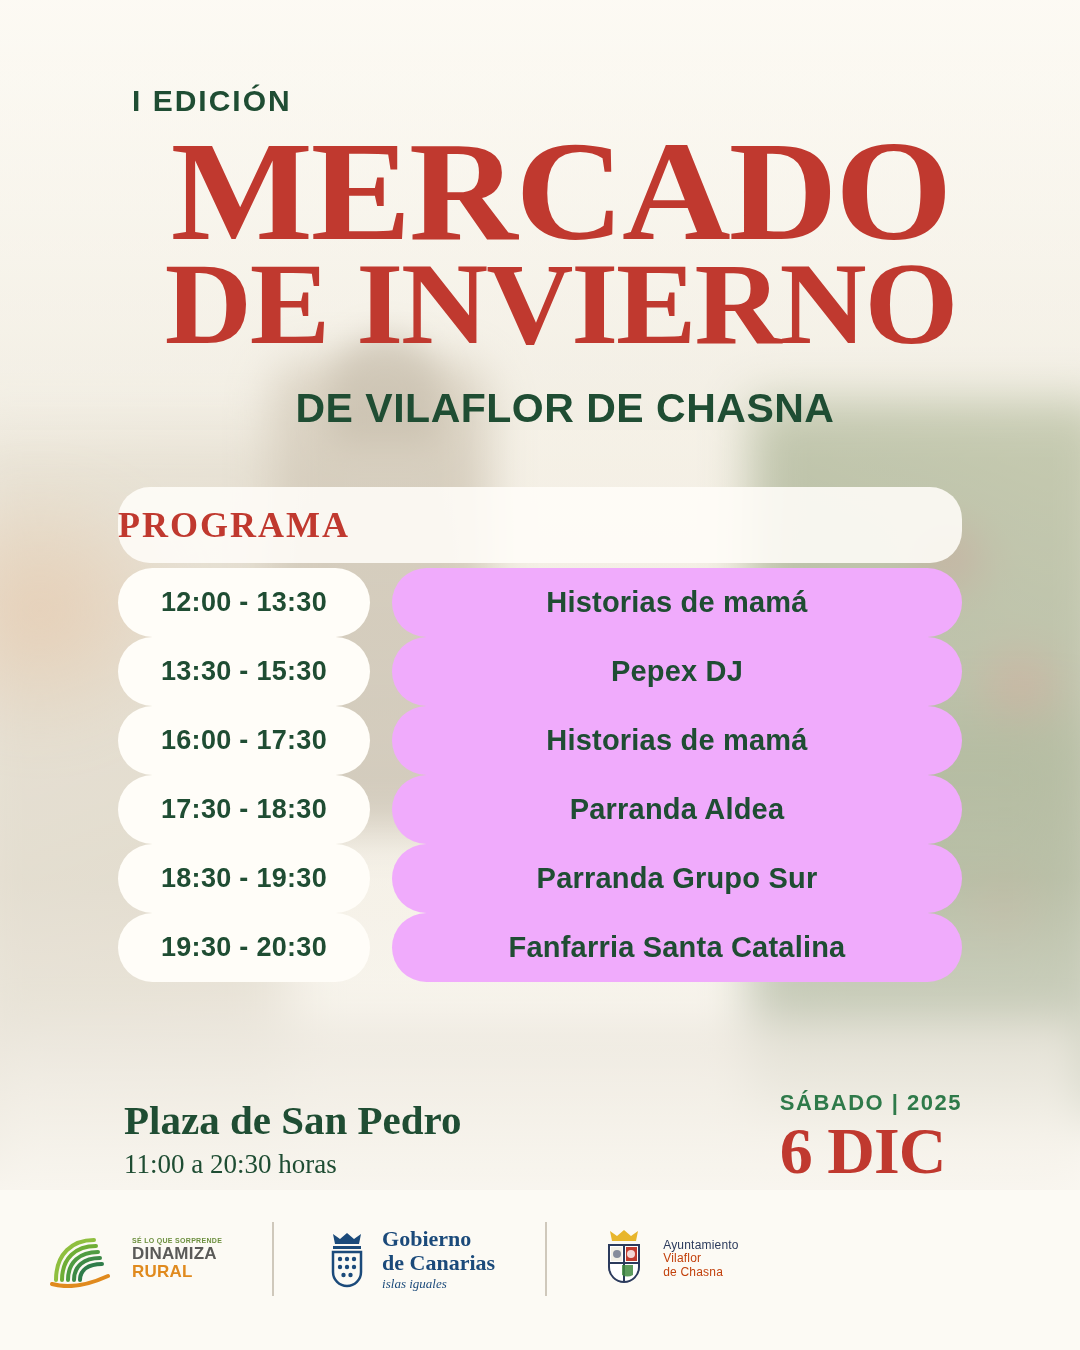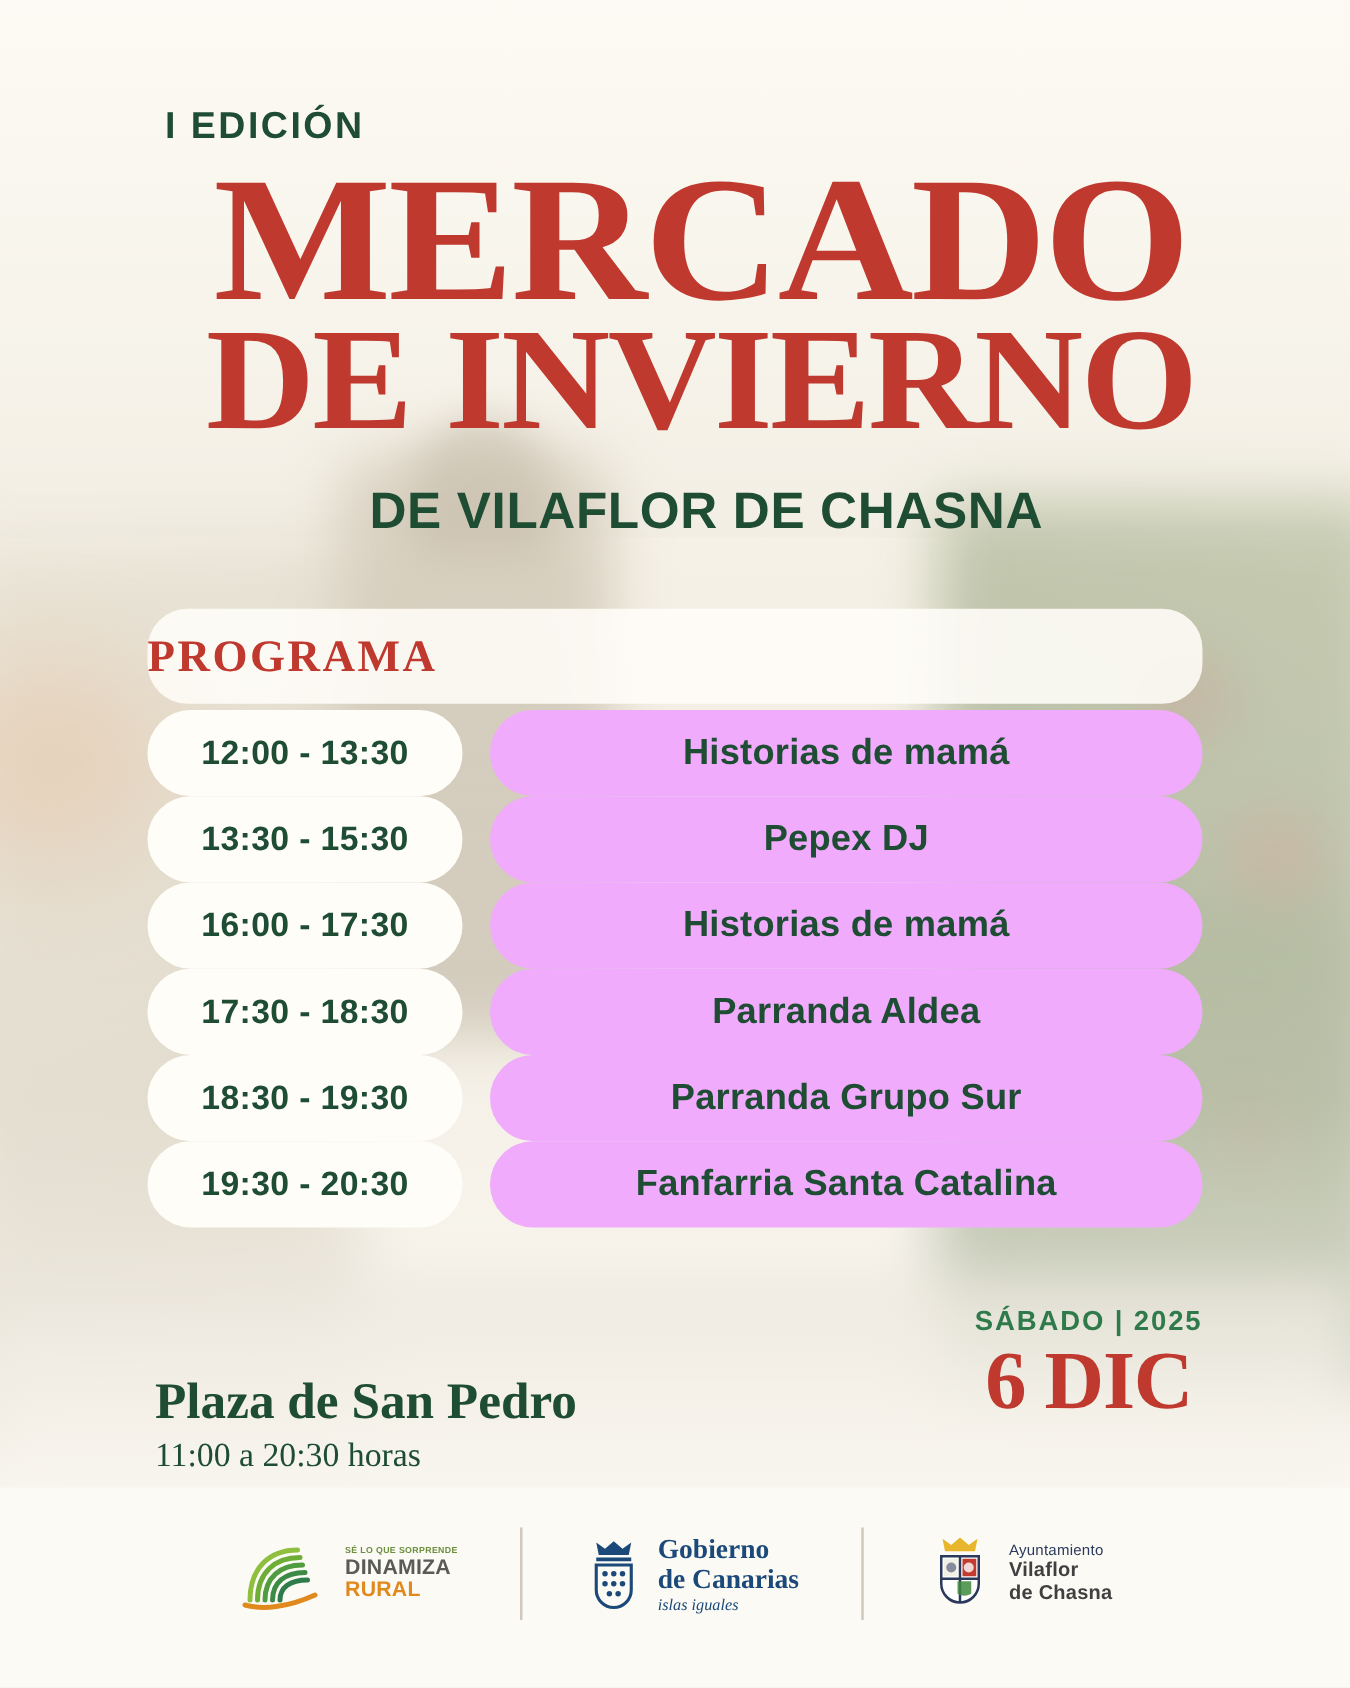--- a/index.html
+++ b/index.html
@@ -230,22 +230,22 @@
   .place-hours {
     font-family: "Liberation Serif", serif;
     font-size: 27px;
     color: #1f4d33;
     margin-top: 6px;
   }
 
   .datebox {
     position: absolute;
     right: 118px;
-    top: 1044px;
-    text-align: center;
+    top: 1090px;
+    text-align: left;
   }
   .date-top {
     font-size: 22px;
     font-weight: 800;
     letter-spacing: 1.5px;
     color: #2f7a4a;
   }
   .date-main {
     font-family: "Liberation Serif", serif;
     font-size: 66px;
@@ -257,21 +257,20 @@
   }
 
   
   .logos {
     position: absolute;
     left: 0; right: 0;
     bottom: 36px;
     height: 110px;
     display: flex;
     align-items: center;
-    justify-content: center;
     gap: 4px;
   }
   .logo-cell {
     display: flex;
     align-items: center;
     justify-content: center;
     gap: 12px;
     padding: 0 46px;
   }
   .sep {
@@ -319,23 +318,23 @@
   }
 
   .ayto-mark { width: 54px; height: 62px; flex: none; }
   .ayto-text { line-height: 1.12; }
   .ayto-l1 {
     font-size: 12px;
     color: #2b3a5c;
     letter-spacing: .2px;
   }
   .ayto-l2, .ayto-l3 {
-    font-size: 16px;
-    font-weight: 700;
-    color: #404040;
+    font-size: 12px;
+    font-weight: 400;
+    color: #c2410c;
     letter-spacing: .2px;
   }
 </style>
 </head>
 <body>
 
 <div class="page">
 
   <div class="bg">
     <div class="bg-base"></div>

